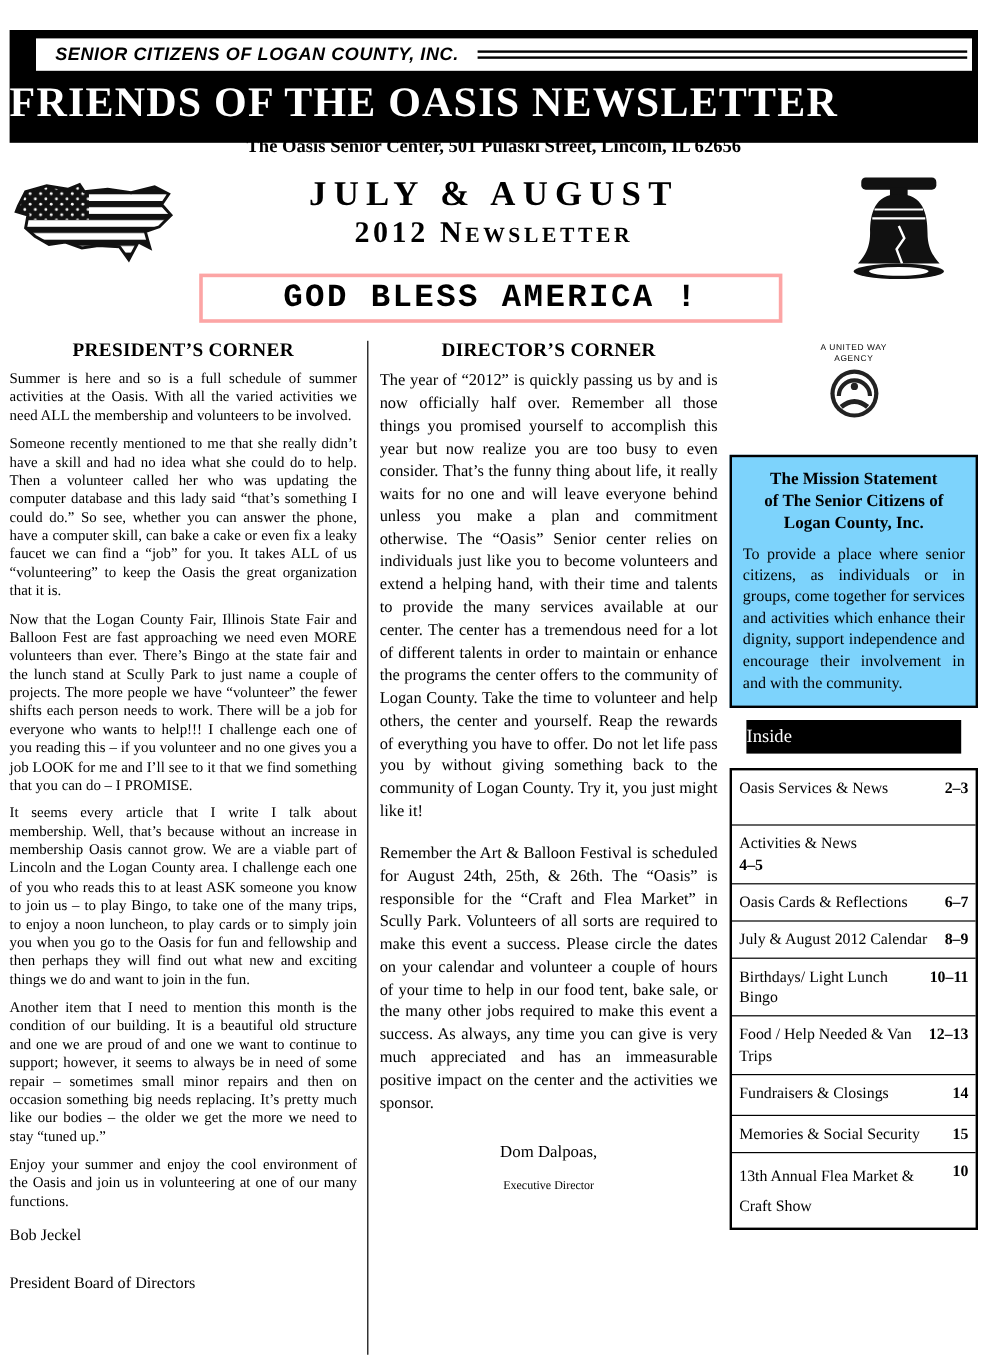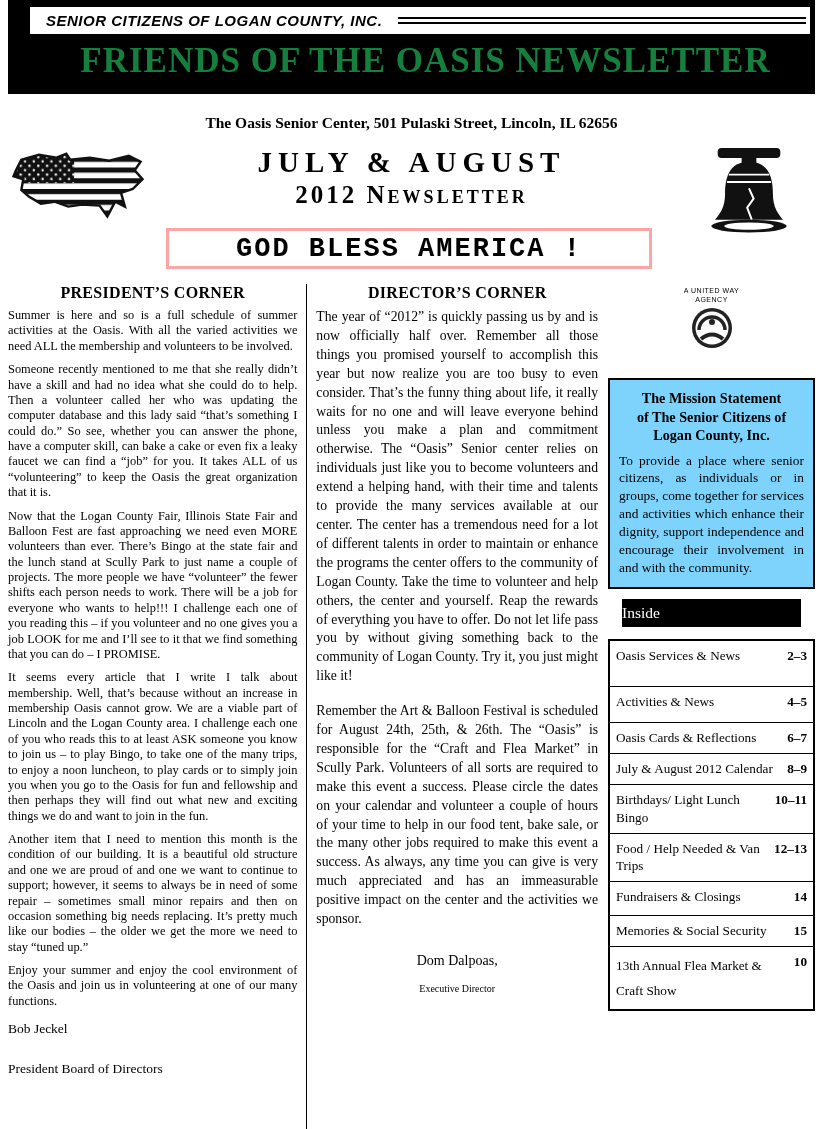--- a/index.html
+++ b/index.html
@@ -3,25 +3,25 @@
 <meta charset="utf-8">
 <style>
   * { margin:0; padding:0; box-sizing:border-box; }
   html,body { background:#fff; }
   body {
     width:823px; height:1129px; position:relative; overflow:hidden;
     font-family:"Liberation Serif", serif; color:#000;
   }
 
   
-  .masthead { position:absolute; left:8px; top:0; width:807px; height:94px; background:#000; }
+  .masthead { position:absolute; left:8px; top:25px; width:807px; height:94px; background:#000; }
   .org-strip { margin:7px 5px 0 22px; background:#fff; height:27px; display:flex; align-items:center; padding-left:16px; }
   .org-text { font-family:"Liberation Sans", sans-serif; font-weight:bold; font-style:italic; font-size:15px; letter-spacing:.5px; white-space:nowrap; }
   .org-line { flex:1; height:7px; border-top:2px solid #000; border-bottom:2px solid #000; margin:0 4px 0 16px; }
-  .nl-title { color:#15803d; text-align:center; font-size:35px; font-weight:bold; letter-spacing:1px; margin-top:7px;padding-left:28px; }
+  .nl-title { color:#ffffff; text-align:left; font-size:35px; font-weight:bold; letter-spacing:1px; margin-top:7px; }
 
   .address { position:absolute; top:114px; left:0; width:100%; text-align:center; font-weight:bold; font-size:15.5px; }
 
   .issue { position:absolute; top:146px; left:0; width:100%; text-align:center; }
   .issue-l1 { font-size:29px; font-weight:bold; letter-spacing:6px; }
   .issue-l2 { font-size:25px; font-weight:bold; font-variant:small-caps; letter-spacing:3px; margin-top:2px; }
 
   .flag-wrap { position:absolute; left:8px; top:146px; width:142px; height:86px; }
   .bell-wrap { position:absolute; right:28px; top:146px; width:92px; height:94px; }
 
@@ -58,21 +58,21 @@
   .mission-body { font-size:13.4px; line-height:1.33; text-align:justify; margin-top:7px; }
 
   .inside-box { background:#000; color:#fff; font-size:15.5px; margin:10px 14px 12px; padding:5px 0; }
 
   .toc { border:2px solid #000; background:#fff; }
   .toc-row { display:flex; justify-content:space-between; padding:6px 6px; border-bottom:1px solid #000; font-size:13.2px; line-height:1.35; }
   .toc-row:last-child { border-bottom:none; }
   .toc-label { width:158px; }
   .toc-pages { font-weight:bold; white-space:nowrap; }
   .toc-row:nth-child(1) { min-height:46px; }
-  .toc-row:nth-child(2) { min-height:36px; }
+  .toc-row:nth-child(2) { min-height:36px;flex-direction:column; }
   .toc-row:nth-child(7) { min-height:34px; }
   .toc-row:nth-child(9) { min-height:56px; }
   .toc-row:nth-child(9) .toc-label { line-height:1.9; }
 </style>
 </head>
 <body>
 
 <div class="masthead">
   <div class="org-strip">
     <span class="org-text">SENIOR CITIZENS OF LOGAN COUNTY, INC.</span>

